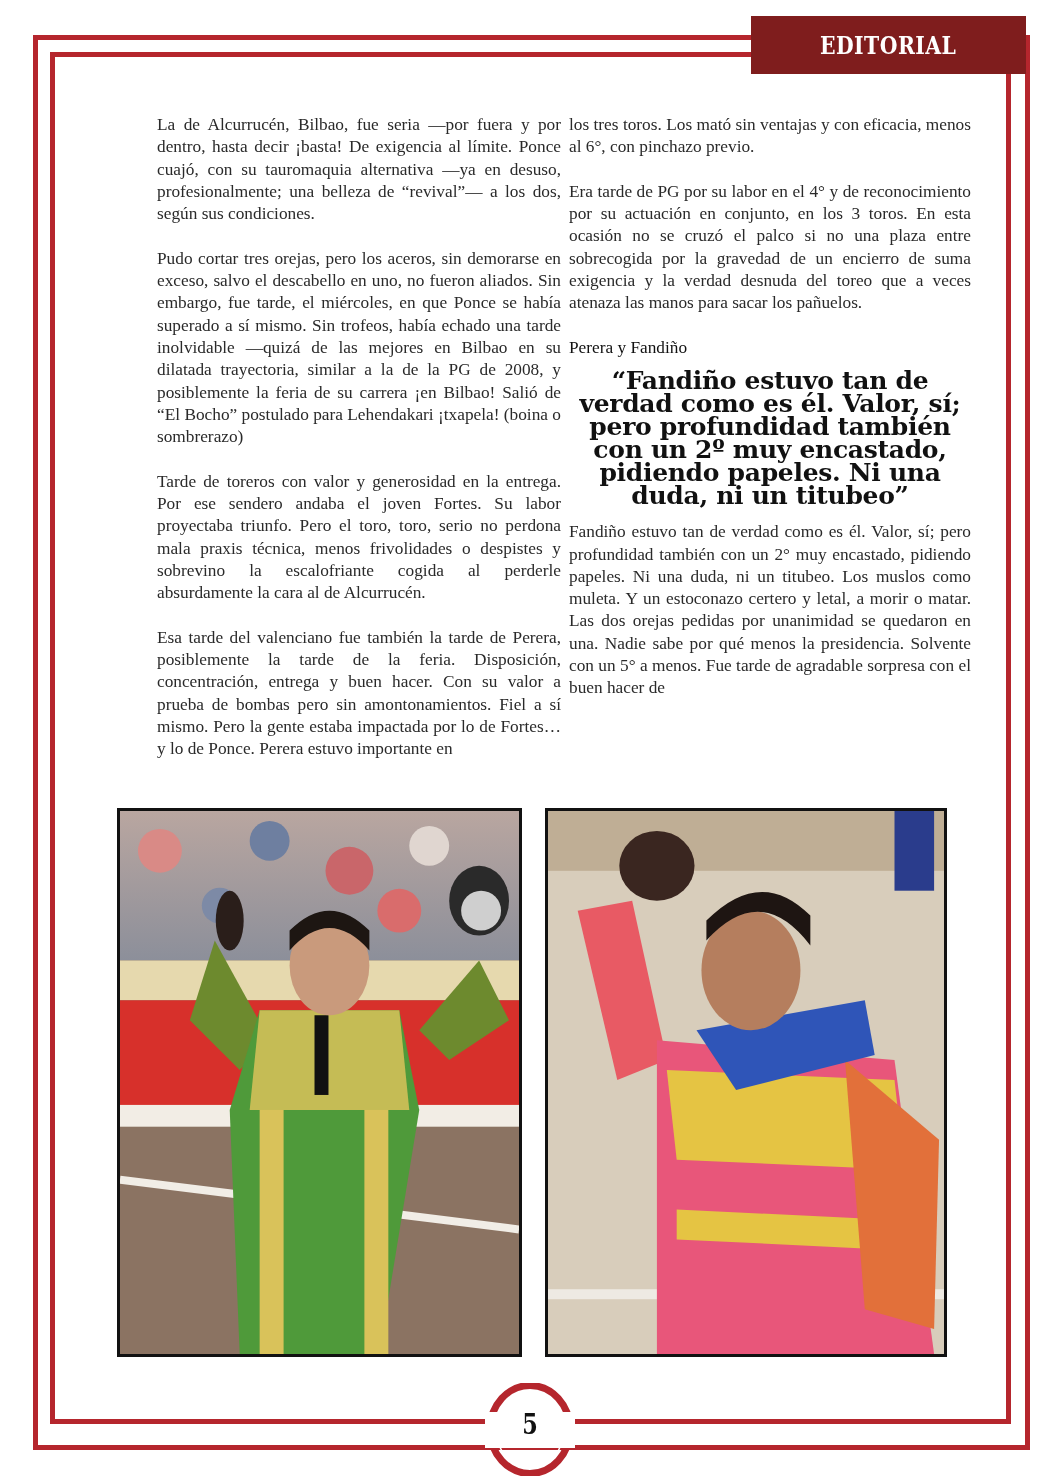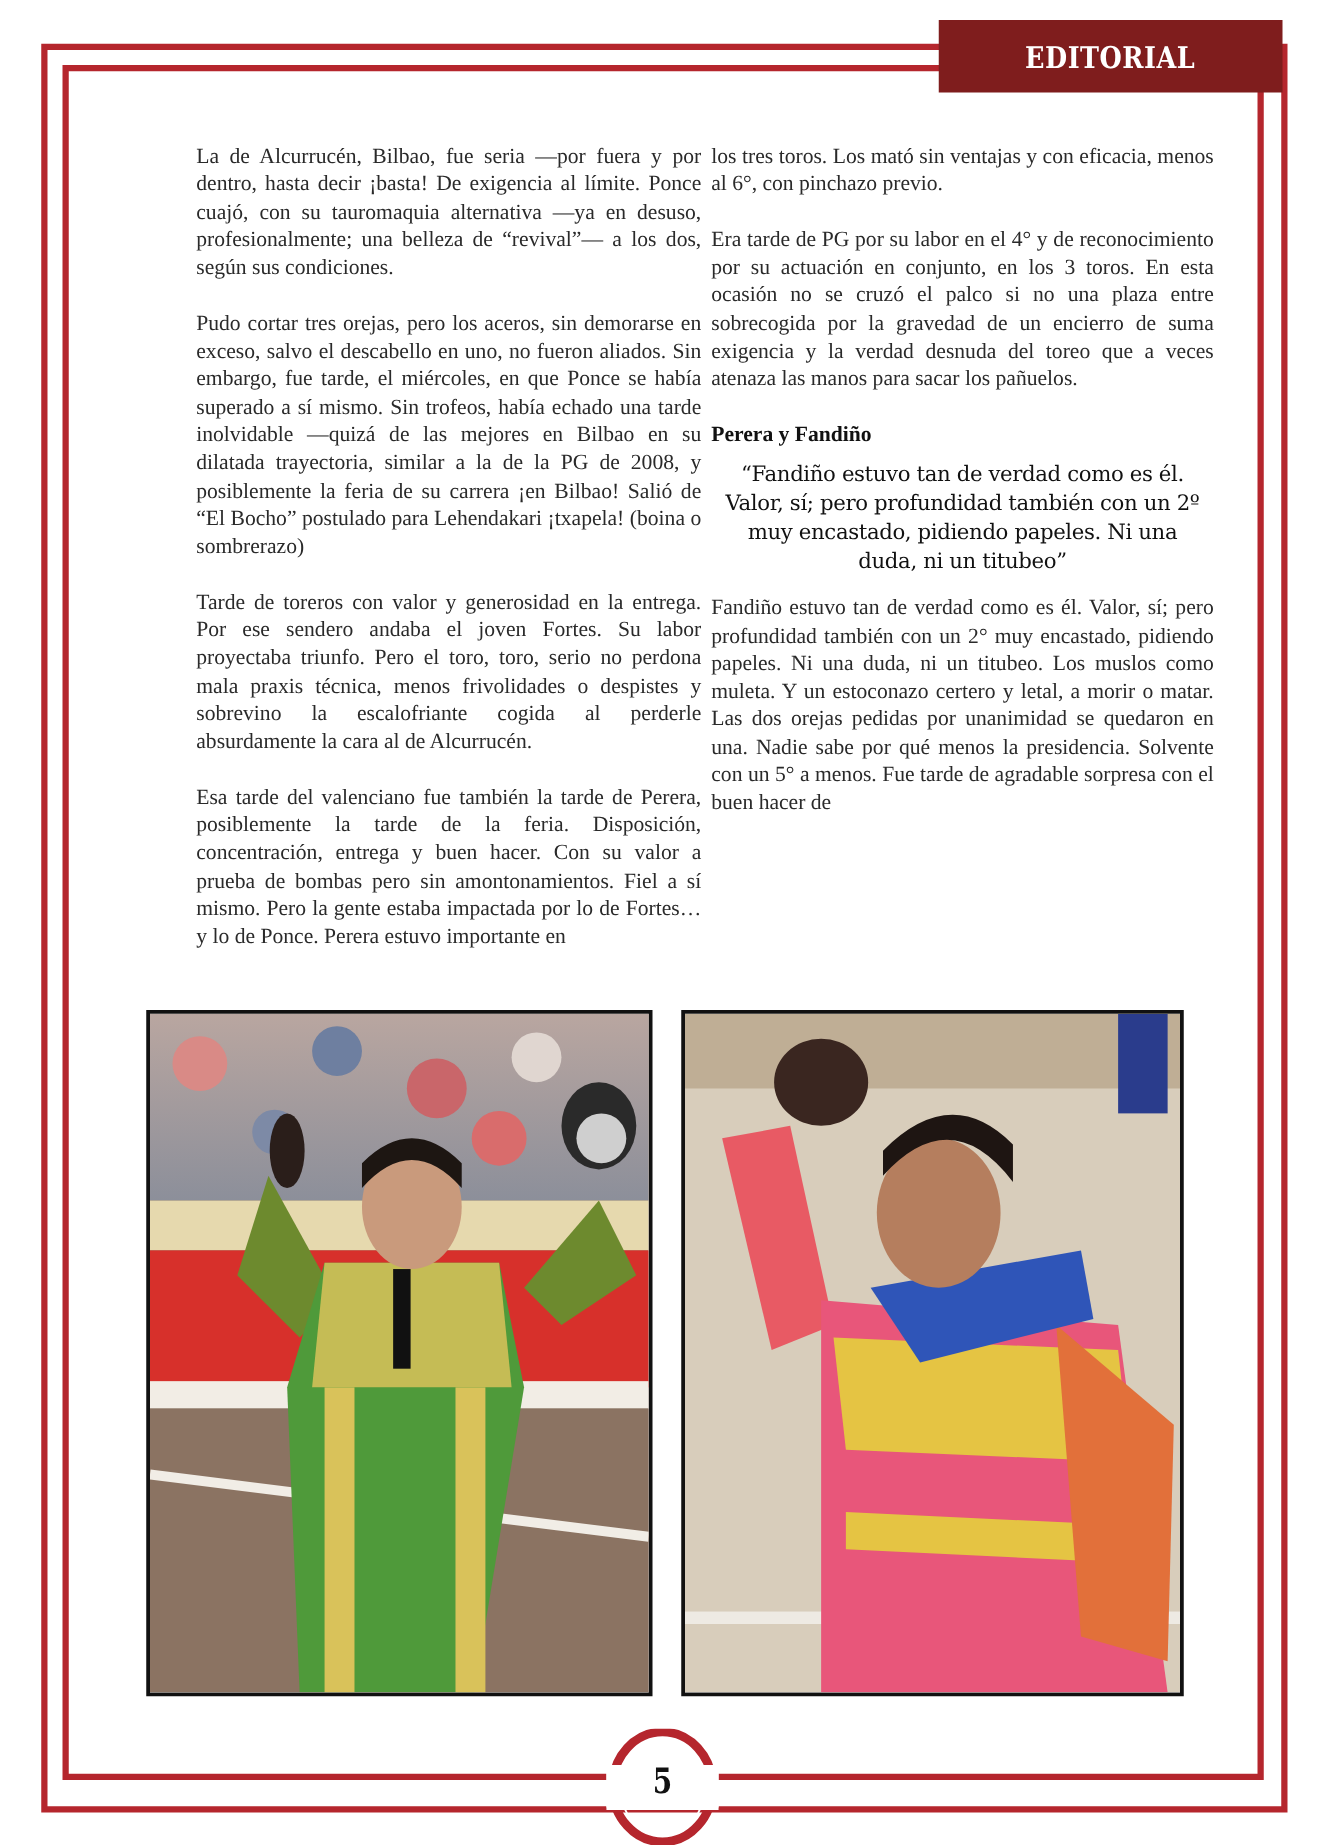--- a/index.html
+++ b/index.html
@@ -16,23 +16,23 @@
                  justify-content: center; }
   .section-tab span { font-family: "DejaVu Serif", serif; font-weight: bold; font-size: 24px;
                       letter-spacing: 0.5px; transform: scaleX(0.85); display: inline-block; }
 
   .col { position: absolute; top: 114px; width: 404px; font-size: 17.3px; line-height: 22.3px;
          text-align: justify; hyphens: manual; color: #2a2a2a; }
   .col-left { left: 117px; margin-left: 40px; }
   .col-right { left: 545px; width: 402px; margin-left: 24px; }
   .col p { margin: 0 0 22.3px 0; }
   .col p.tight { margin-bottom: 0; }
-  .col h3 { margin: 0; font-size: 17.3px; line-height: 22.3px; font-weight: bold; color: #111; }
+  .col h3 { margin: 0; font-size: 17.3px; line-height: 22.3px; font-weight: normal; color: #111; }
 
-  .pull-quote { margin: 10px 6px 14px 6px; text-align: center; font-weight: normal; font-size: 17px;
+  .pull-quote { margin: 10px 6px 14px 6px; text-align: center; font-weight: bold; font-size: 25px;
                 line-height: 23px; color: #111; font-family: "DejaVu Serif", serif;
                 letter-spacing: -0.3px; }
 
   .photo { position: absolute; top: 808px; height: 549px; border: 3px solid #111; box-sizing: border-box;
            overflow: hidden; }
   .photo-left { left: 117px; width: 405px; }
   .photo-right { left: 545px; width: 402px; }
   .photo svg { display: block; width: 100%; height: 100%; }
 
   .page-badge { position: absolute; left: 485px; top: 1383px; width: 90px; height: 93px; }

